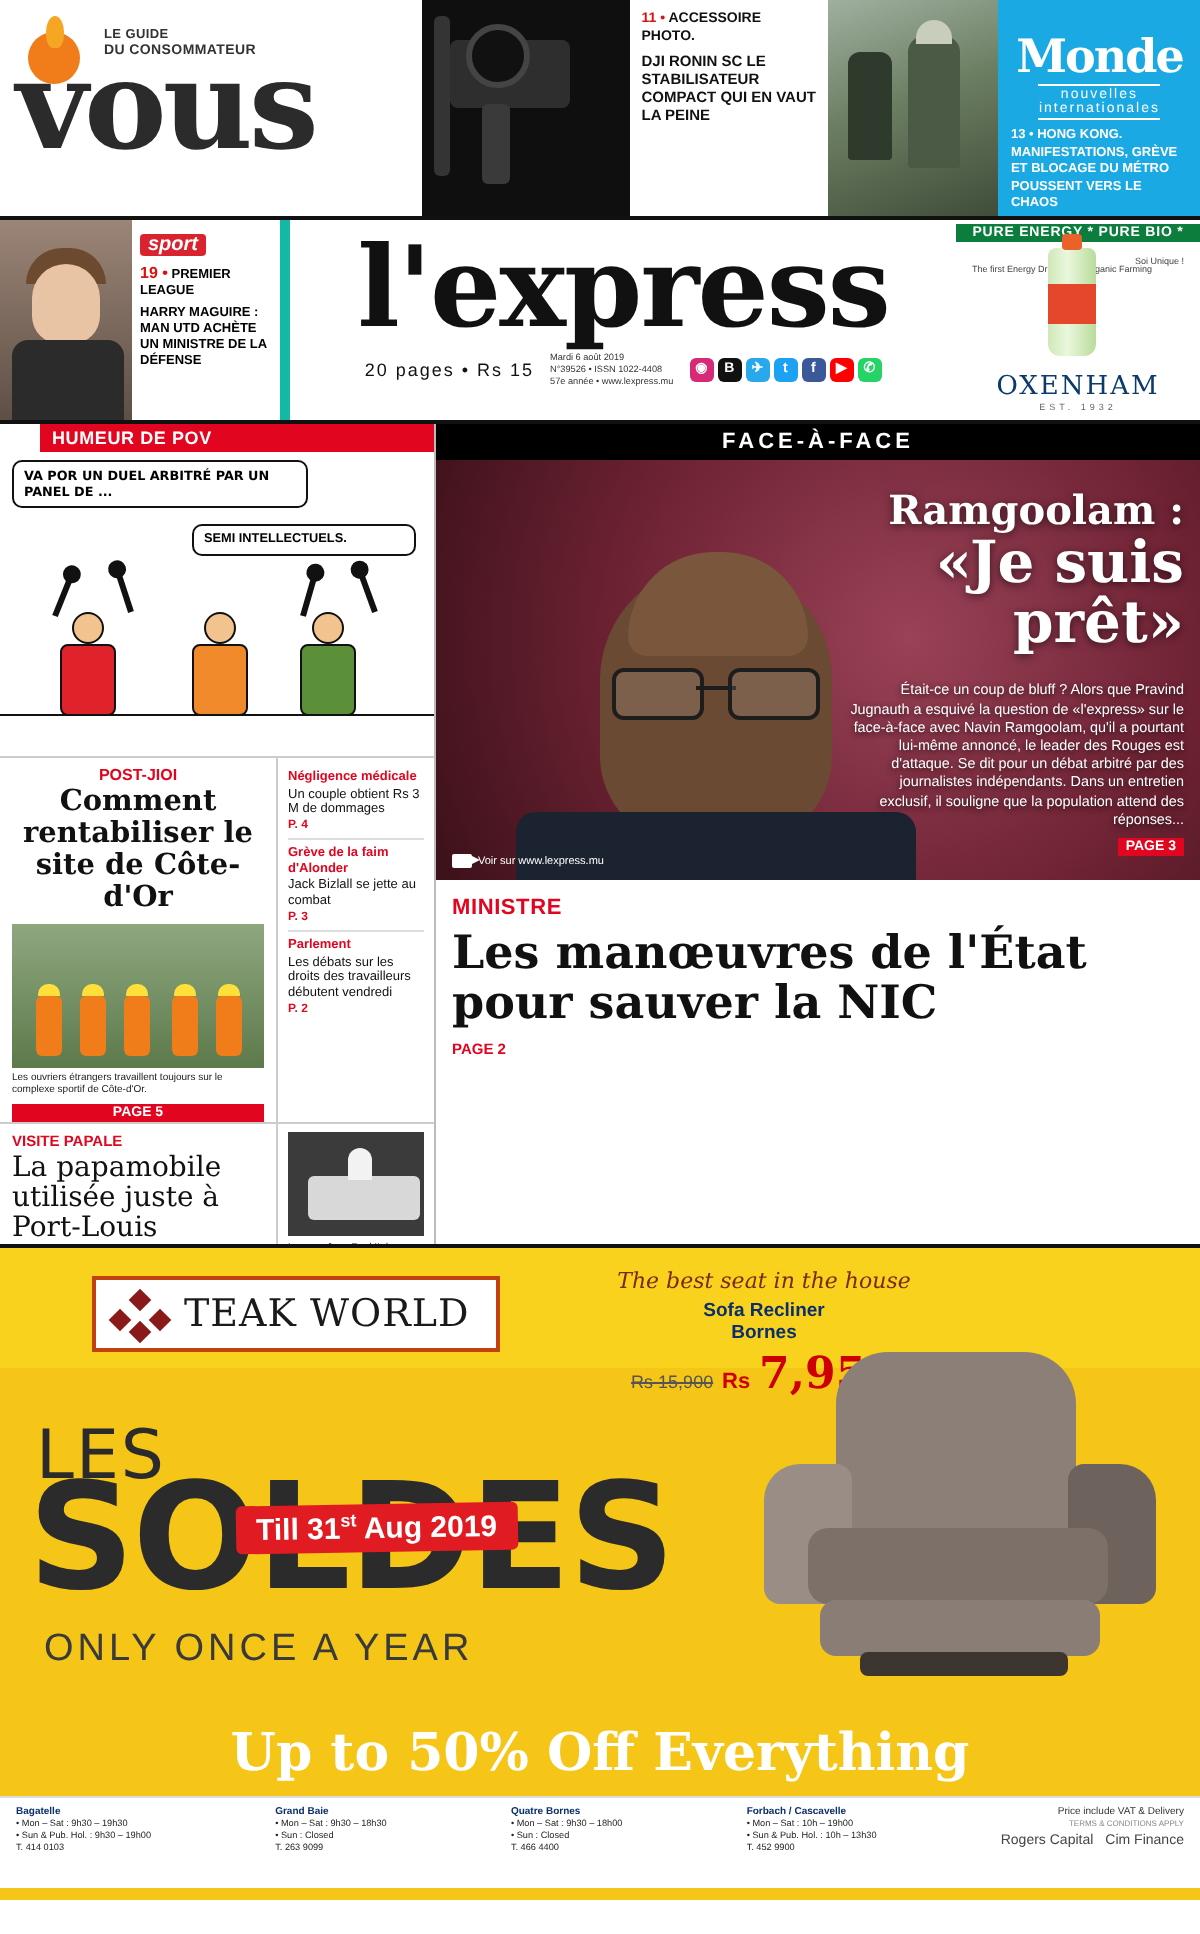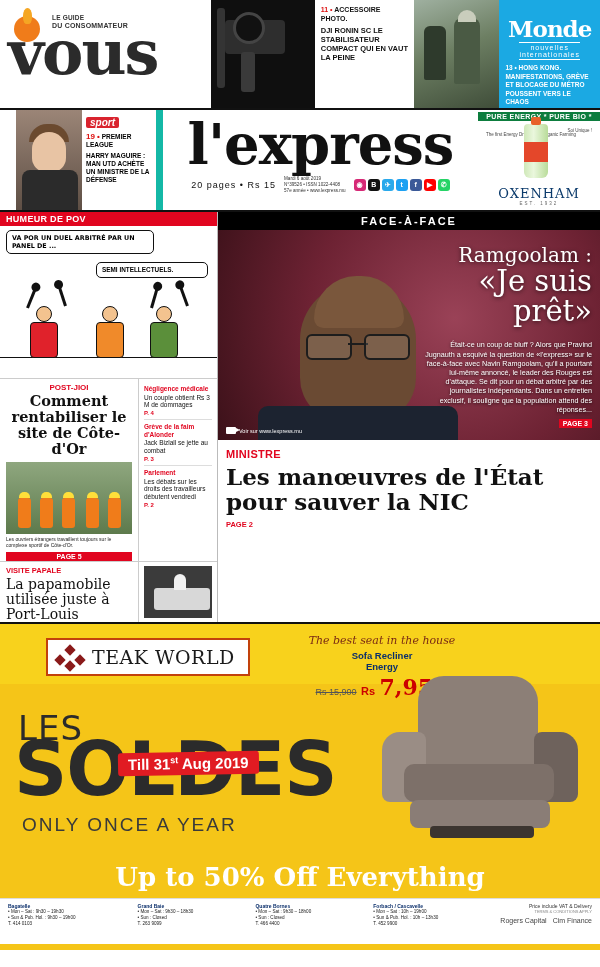--- a/index.html
+++ b/index.html
@@ -34,21 +34,21 @@
   .hk-photo .helmet{position:absolute;left:44px;top:10px;width:18px;height:12px;border-radius:9px 9px 0 0;background:#c9cdbc;}
 
   .monde{flex:1;background:#1ba9e3;position:relative;color:#fff;padding:17px 6px;box-sizing:border-box;}
   .monde-logo{text-align:center;font-family:"DejaVu Serif",serif;font-weight:700;font-size:23px;line-height:24px;letter-spacing:-1px;}
   .monde-sub{text-align:center;font-size:7px;letter-spacing:1px;border-top:1px solid #fff;border-bottom:1px solid #fff;margin:1px 14px 4px;padding:1px 0;}
   .monde-txt{font-size:6.5px;line-height:8.5px;font-weight:700;}
   .monde-txt .num{color:#fff;}
 
   
   .masthead{display:flex;height:100px;border-bottom:2px solid #111;}
-  .harry{width:140px;display:flex;border-right:7px solid #14b8a6;margin-left:16px;}
+  .harry{width:140px;display:flex;border-right:5px solid #14b8a6;}
   .harry-photo{width:66px;background:#7b6a5f;position:relative;overflow:hidden;}
   .harry-photo .bg{position:absolute;inset:0;background:linear-gradient(180deg,#9b8577,#5e4f45);}
   .harry-photo .face{position:absolute;left:16px;top:22px;width:34px;height:40px;border-radius:17px 17px 14px 14px;background:#e8c4a4;}
   .harry-photo .hair{position:absolute;left:13px;top:14px;width:40px;height:18px;border-radius:20px 20px 0 0;background:#6b4a2f;}
   .harry-photo .body{position:absolute;left:6px;top:60px;width:56px;height:40px;background:#2b2b2b;border-radius:8px 8px 0 0;}
   .harry-txt{flex:1;padding:2px 4px;box-sizing:border-box;}
   .sport-tag{background:#d9232e;color:#fff;font-style:italic;font-weight:700;font-size:10px;padding:0 4px;display:inline-block;border-radius:2px;}
   .harry-line{font-size:6.5px;font-weight:700;line-height:8px;margin-top:3px;}
   .harry-line .num{color:#d11;font-size:8px;}
 
@@ -69,21 +69,21 @@
   .oxen-note2{position:absolute;left:8px;top:22px;font-size:4.5px;color:#444;text-align:center;line-height:6px;}
   .oxen-logo{position:absolute;left:0;right:0;bottom:4px;text-align:center;}
   .oxen-logo .nm{font-family:"DejaVu Serif",serif;font-size:13px;letter-spacing:1px;color:#0b3a6b;}
   .oxen-logo .sub{font-size:4.5px;letter-spacing:2px;color:#666;}
 
   
   .content{display:flex;padding:0;height:410px;}
   .leftcol{width:218px;border-right:1px solid #bbb;box-sizing:border-box;}
   .rightcol{flex:1;}
 
-  .humeur-head{background:#e1051f;color:#fff;font-size:9px;font-weight:700;padding:2px 6px;letter-spacing:.3px;}
+  .humeur-head{background:#e1051f;color:#fff;font-size:9px;font-weight:700;padding:2px 6px;letter-spacing:.3px;margin-left:20px;}
   .cartoon{height:152px;background:#fff;border-bottom:1px solid #ccc;position:relative;overflow:hidden;}
   .bubble{position:absolute;left:6px;top:4px;width:148px;border:1.6px solid #111;border-radius:5px;padding:3px 5px;box-sizing:border-box;font-family:"DejaVu Sans",sans-serif;font-size:6.4px;line-height:8px;font-weight:700;background:#fff;}
   .bubble2{position:absolute;left:96px;top:36px;width:112px;border:1.6px solid #111;border-radius:5px;padding:3px 5px;box-sizing:border-box;font-size:6.4px;line-height:8px;font-weight:700;background:#fff;}
   .cartoon .ground{position:absolute;left:0;right:0;bottom:20px;border-bottom:1.4px solid #111;}
   .toon-fig{position:absolute;bottom:20px;}
   .tf-head{width:14px;height:14px;border-radius:50%;background:#f3c38f;border:1.4px solid #111;margin:0 auto;}
   .tf-body{width:26px;height:34px;border:1.4px solid #111;border-radius:4px;}
   .mic{position:absolute;width:3px;height:22px;background:#111;transform-origin:bottom;}
   .mic .ball{position:absolute;top:-5px;left:-3px;width:9px;height:9px;border-radius:50%;background:#111;}
 
@@ -120,21 +120,21 @@
   .ff-photo{height:210px;position:relative;overflow:hidden;background:#6e2230;}
   .ff-photo .bgg{position:absolute;inset:0;background:radial-gradient(circle at 62% 42%,#9a4257 0%,#6d2233 55%,#3b1119 100%);}
   .ff-photo .head{position:absolute;left:82px;top:52px;width:116px;height:140px;border-radius:58px 58px 44px 44px;background:#6a4a33;}
   .ff-photo .forehead{position:absolute;left:96px;top:46px;width:90px;height:52px;border-radius:45px 45px 10px 10px;background:#7a573c;}
   .ff-photo .glasses{position:absolute;left:88px;top:104px;width:104px;height:22px;}
   .ff-photo .gl{position:absolute;top:0;width:42px;height:22px;border:2px solid #1d1d1d;border-radius:6px;background:rgba(255,255,255,.12);}
   .ff-photo .gl.l{left:0;}
   .ff-photo .gl.r{right:0;}
   .ff-photo .gbridge{position:absolute;left:42px;top:9px;width:20px;height:2px;background:#1d1d1d;}
   .ff-photo .suit{position:absolute;left:40px;top:176px;width:200px;height:40px;background:#1c2330;border-radius:10px 10px 0 0;}
-  .ff-title{position:absolute;right:8px;top:14px;width:178px;text-align:right;color:#fff;font-family:"DejaVu Serif",serif;font-weight:400;text-shadow:0 1px 4px rgba(0,0,0,.6);}
+  .ff-title{position:absolute;right:8px;top:14px;width:178px;text-align:right;color:#fff;font-family:"DejaVu Serif",serif;font-weight:700;text-shadow:0 1px 4px rgba(0,0,0,.6);}
   .ff-title .l1{font-size:20px;line-height:22px;}
   .ff-title .l2{font-size:29px;line-height:30px;}
   .ff-title .l3{font-size:29px;line-height:30px;}
   .ff-deck{position:absolute;right:8px;bottom:26px;width:168px;color:#fff;font-size:7.2px;line-height:9.2px;text-align:right;text-shadow:0 1px 3px rgba(0,0,0,.8);}
   .ff-page{position:absolute;right:8px;bottom:12px;color:#fff;background:#e1051f;font-size:7px;font-weight:700;padding:1px 4px;}
   .ff-video{position:absolute;left:8px;bottom:6px;color:#fff;font-size:5.5px;display:flex;align-items:center;gap:3px;}
   .cambox{width:10px;height:7px;background:#fff;border-radius:1px;position:relative;}
   .cambox:after{content:"";position:absolute;right:-4px;top:1px;border-left:4px solid #fff;border-top:2.5px solid transparent;border-bottom:2.5px solid transparent;}
 
   .fin{padding:8px 8px 0 8px;}
@@ -413,21 +413,21 @@
         <span class="d" style="left:4px;top:12px;width:8px;height:8px;transform:rotate(45deg)"></span>
         <span class="d" style="left:24px;top:12px;width:8px;height:8px;transform:rotate(45deg)"></span>
         <span class="d" style="left:14px;top:18px;width:8px;height:8px;transform:rotate(45deg)"></span>
       </div>
       <div class="teak-word">TEAK WORLD</div>
     </div>
 
     <div class="seat">
       <div class="l1">The best seat in the house</div>
       <div class="l2">Sofa Recliner</div>
-      <div class="l3">Energy</div>
+      <div class="l3">Bornes</div>
       <div style="margin-top:2px">
         <span class="old">Rs 15,900</span>
         <span class="rs">Rs</span>
         <span class="price">7,950</span>
       </div>
     </div>
 
     <div class="recliner">
       <div class="rec-back"></div>
         <div class="rec-arm-l"></div>

